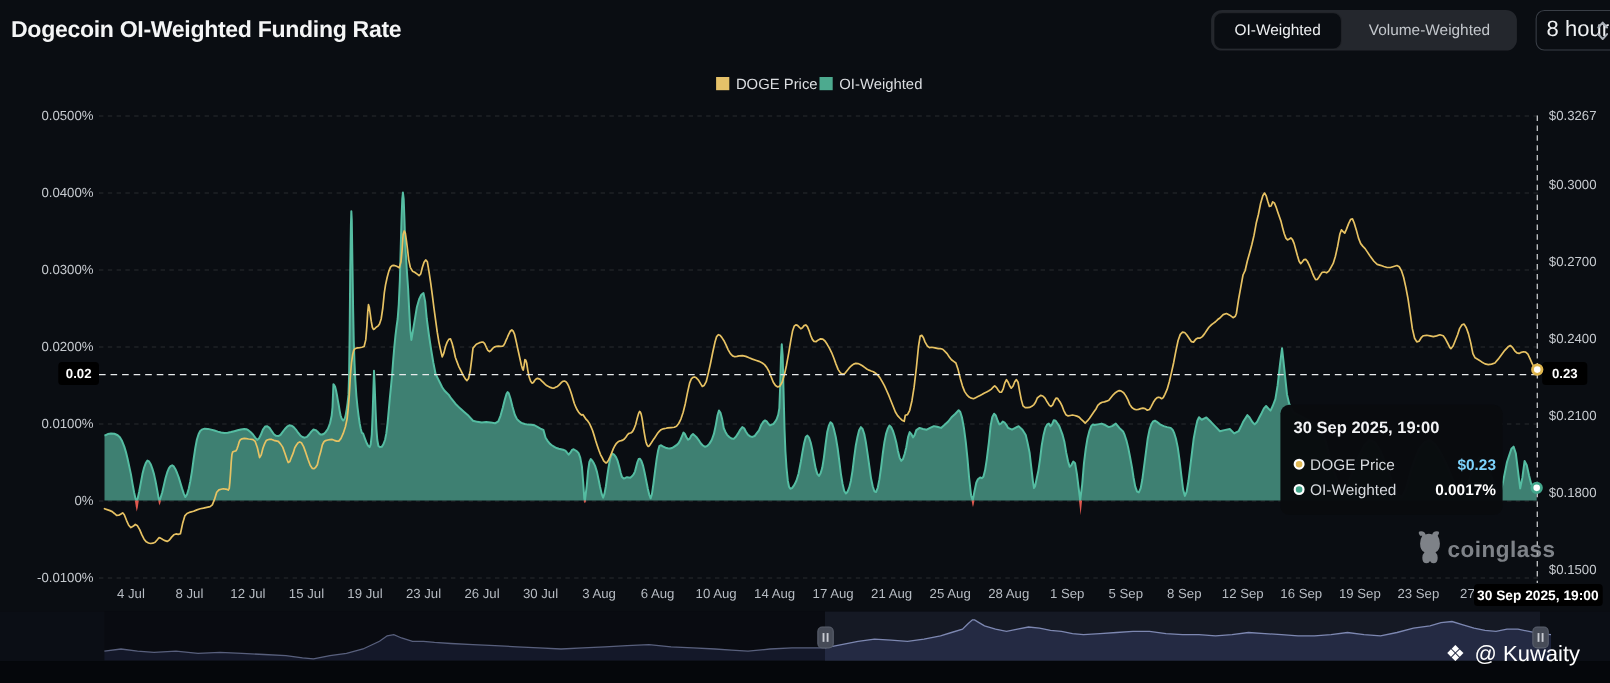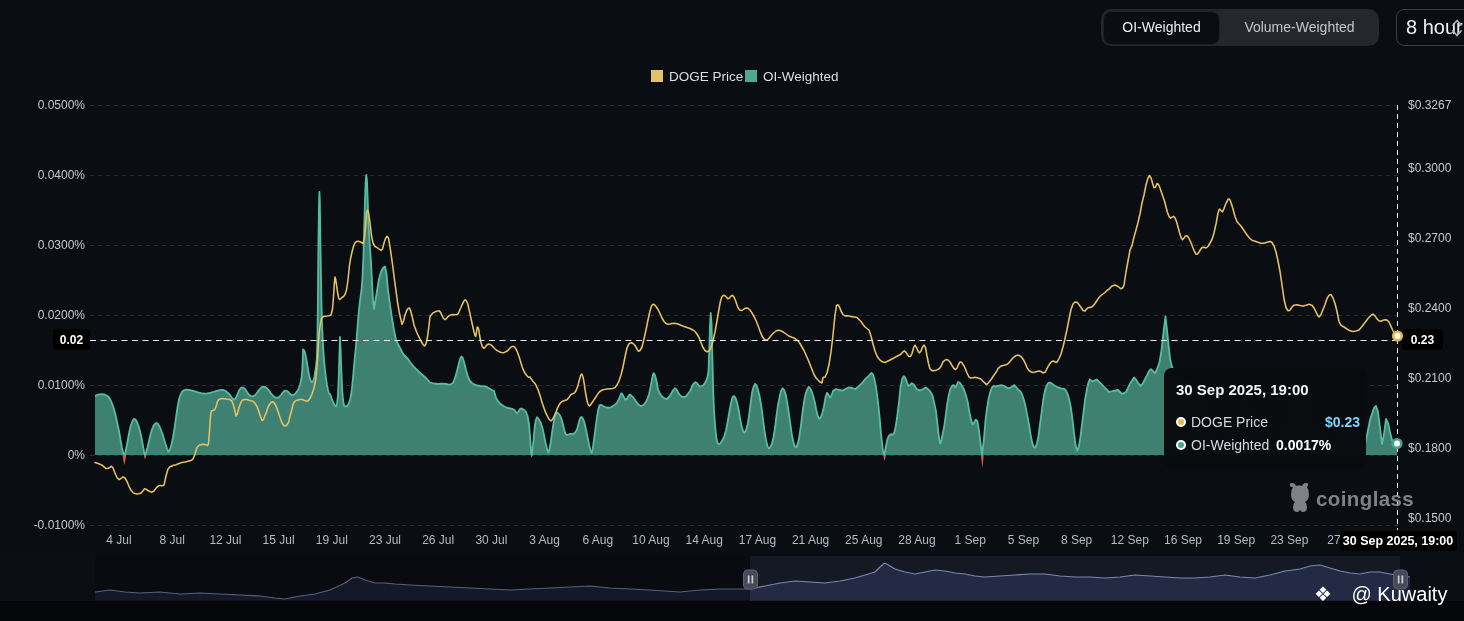--- a/index.html
+++ b/index.html
@@ -90,20 +90,21 @@
 <rect x="1397.8" y="575.5" width="1.7" height="8" fill="#c9ccd3"></rect>
         <rect x="1401.5" y="575.5" width="1.7" height="8" fill="#c9ccd3"></rect>
 </g>
 <rect x="0" y="601" width="1464" height="20" fill="#05070b"></rect>
 
 <g fill="#8f9399" opacity="0.88">
 <path d="M1291 487 q-3 -4 1 -4 q3 0 4 3 q3 -1.5 6 0 q1 -3 4 -3 q4 0 1 4 q2 3 2 7 q0 6 -4 8 q2 2 2 5 q0 5 -4 5 q-2 0 -3 -2 q-1 2 -3 2 q-4 0 -4 -5 q0 -3 2 -5 q-4 -2 -4 -8 q0 -4 2 -7 Z"></path>
 <text x="1316" y="506" style="font:bold 20.5px 'Liberation Sans',sans-serif;letter-spacing:0.4px">coinglass</text>
 </g>
 </svg>
+<div class="abs" style="left:10px;top:16px;font-size:21px;font-weight:bold;color:#f4f5f6;letter-spacing:-0.3px">Dogecoin OI-Weighted Funding Rate</div>
 
 <div class="abs" style="left:1101px;top:9px;width:278px;height:37px;background:#24272d;border-radius:10px;"></div>
 <div class="abs" style="left:1103px;top:10.5px;width:117px;height:34px;background:#0a0d12;border:1px solid rgba(255,255,255,0.09);border-radius:8px;box-sizing:border-box;"></div>
 <div class="abs" style="left:1103px;top:10px;width:117px;height:35px;line-height:35px;text-align:center;color:#eef0f2;font-size:14px;">OI-Weighted</div>
 <div class="abs" style="left:1220px;top:10px;width:159px;height:50px;line-height:35px;text-align:center;color:#c3c7cc;font-size:14px;">Volume-Weighted</div>
 
 <div class="abs" style="left:1396px;top:9px;width:84px;height:37px;border:1px solid #393e46;border-radius:8px;box-sizing:border-box;background:#0a0d12;"></div>
 <div class="abs" style="left:1406px;top:9px;height:37px;line-height:37px;color:#eef0f2;font-size:20px;">8 hour</div>
 <svg class="abs" style="left:1451px;top:17px" width="12" height="22" viewBox="0 0 12 22">
 <path d="M2 8 L6 3.5 L10 8" fill="none" stroke="#aab0b8" stroke-width="1.8" stroke-linecap="round" stroke-linejoin="round"></path>
@@ -115,15 +116,15 @@
 <div class="abs" style="left:745px;top:70px;width:12px;height:12px;background:#4daa8f;"></div>
 <div class="abs" style="left:763px;top:69px;font-size:13.5px;color:#dcdee1;">OI-Weighted</div>
 
 <div class="abs" style="left:1164px;top:368px;width:202px;height:100px;background:rgba(9,11,14,0.99);border-radius:8px;"></div>
 <div class="abs" style="left:1176px;top:381px;font-size:15px;font-weight:bold;color:#f2f3f5;">30 Sep 2025, 19:00</div>
 <div class="abs" style="left:1176px;top:417px;width:10px;height:10px;border-radius:50%;background:#e2ba55;border:2px solid #fff;box-sizing:border-box;"></div>
 <div class="abs" style="left:1191px;top:414px;font-size:14px;color:#d6d9dd;">DOGE Price</div>
 <div class="abs" style="left:1276px;top:414px;width:84px;text-align:right;font-size:14px;font-weight:bold;color:#7dd3fc;">$0.23</div>
 <div class="abs" style="left:1176px;top:440px;width:10px;height:10px;border-radius:50%;background:#43a78c;border:2px solid #fff;box-sizing:border-box;"></div>
 <div class="abs" style="left:1191px;top:437px;font-size:14px;color:#d6d9dd;">OI-Weighted</div>
-<div class="abs" style="left:1276px;top:437px;width:84px;font-size:14px;font-weight:bold;color:#fff;">0.0017%</div>
+<div class="abs" style="left:1276px;top:437px;width:84px;text-align:right;font-size:14px;font-weight:bold;color:#fff;">0.0017%</div>
 
-<div class="abs" style="left:1314px;top:582px;font-size:20px;color:#fff;">❖ <span style="margin-left:14px">@ Kuwaity</span></div>
+<div class="abs" style="left:1314px;top:582px;font-size:20px;color:#fff;">❖ <span style="margin-left:3px">@ Kuwaity</span></div>
 </div>
 </body></html>

